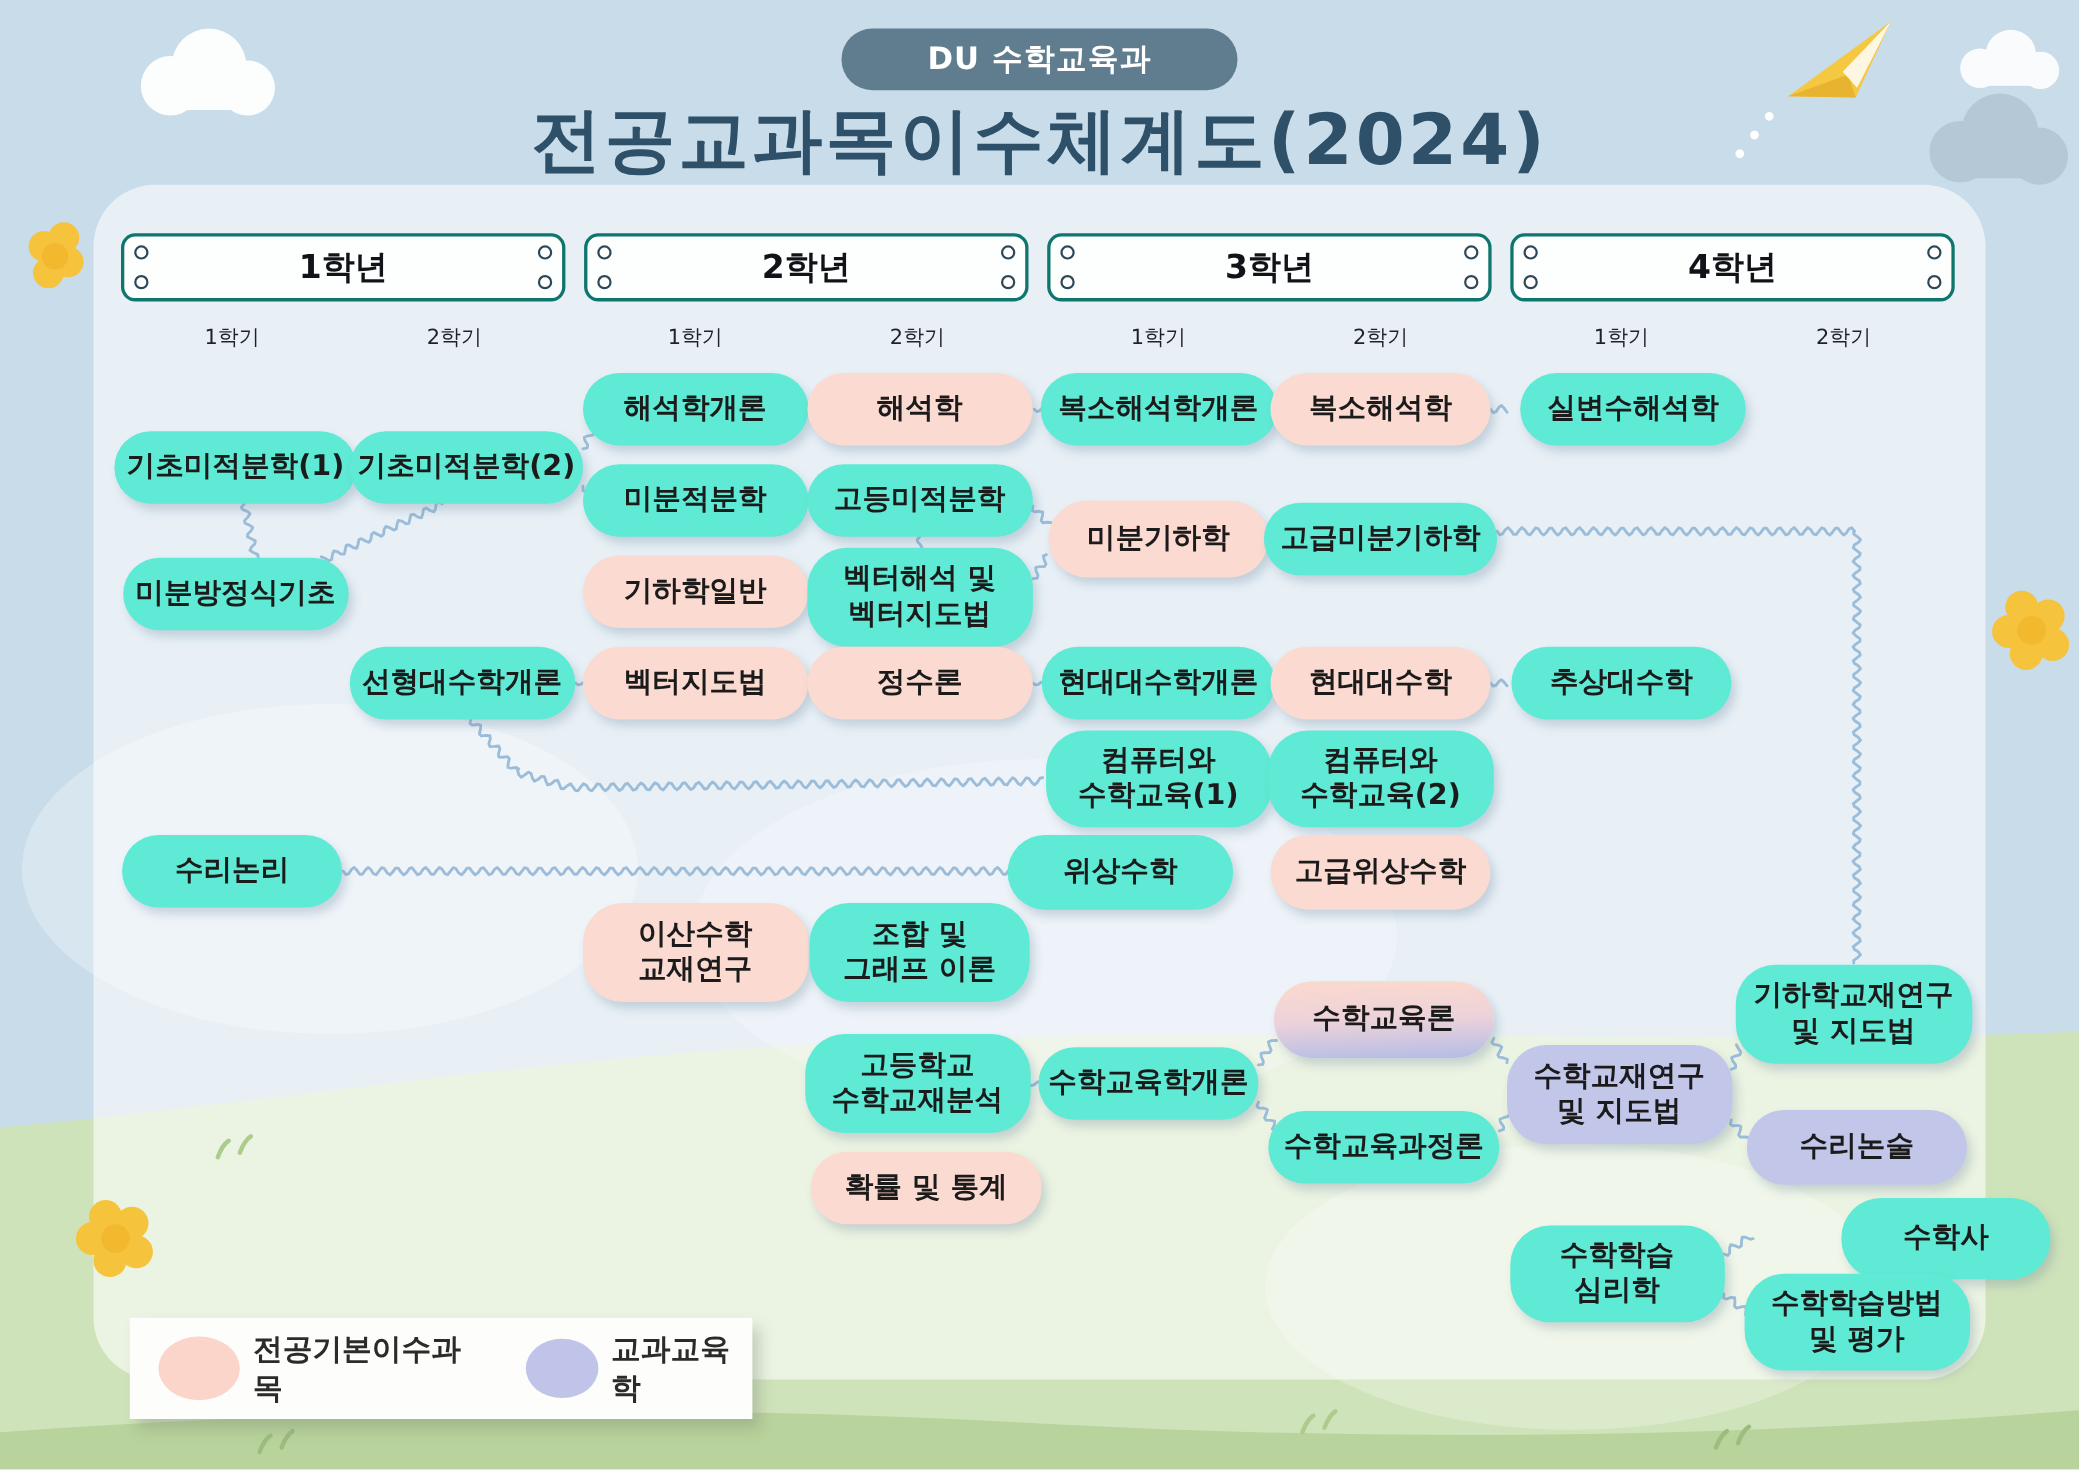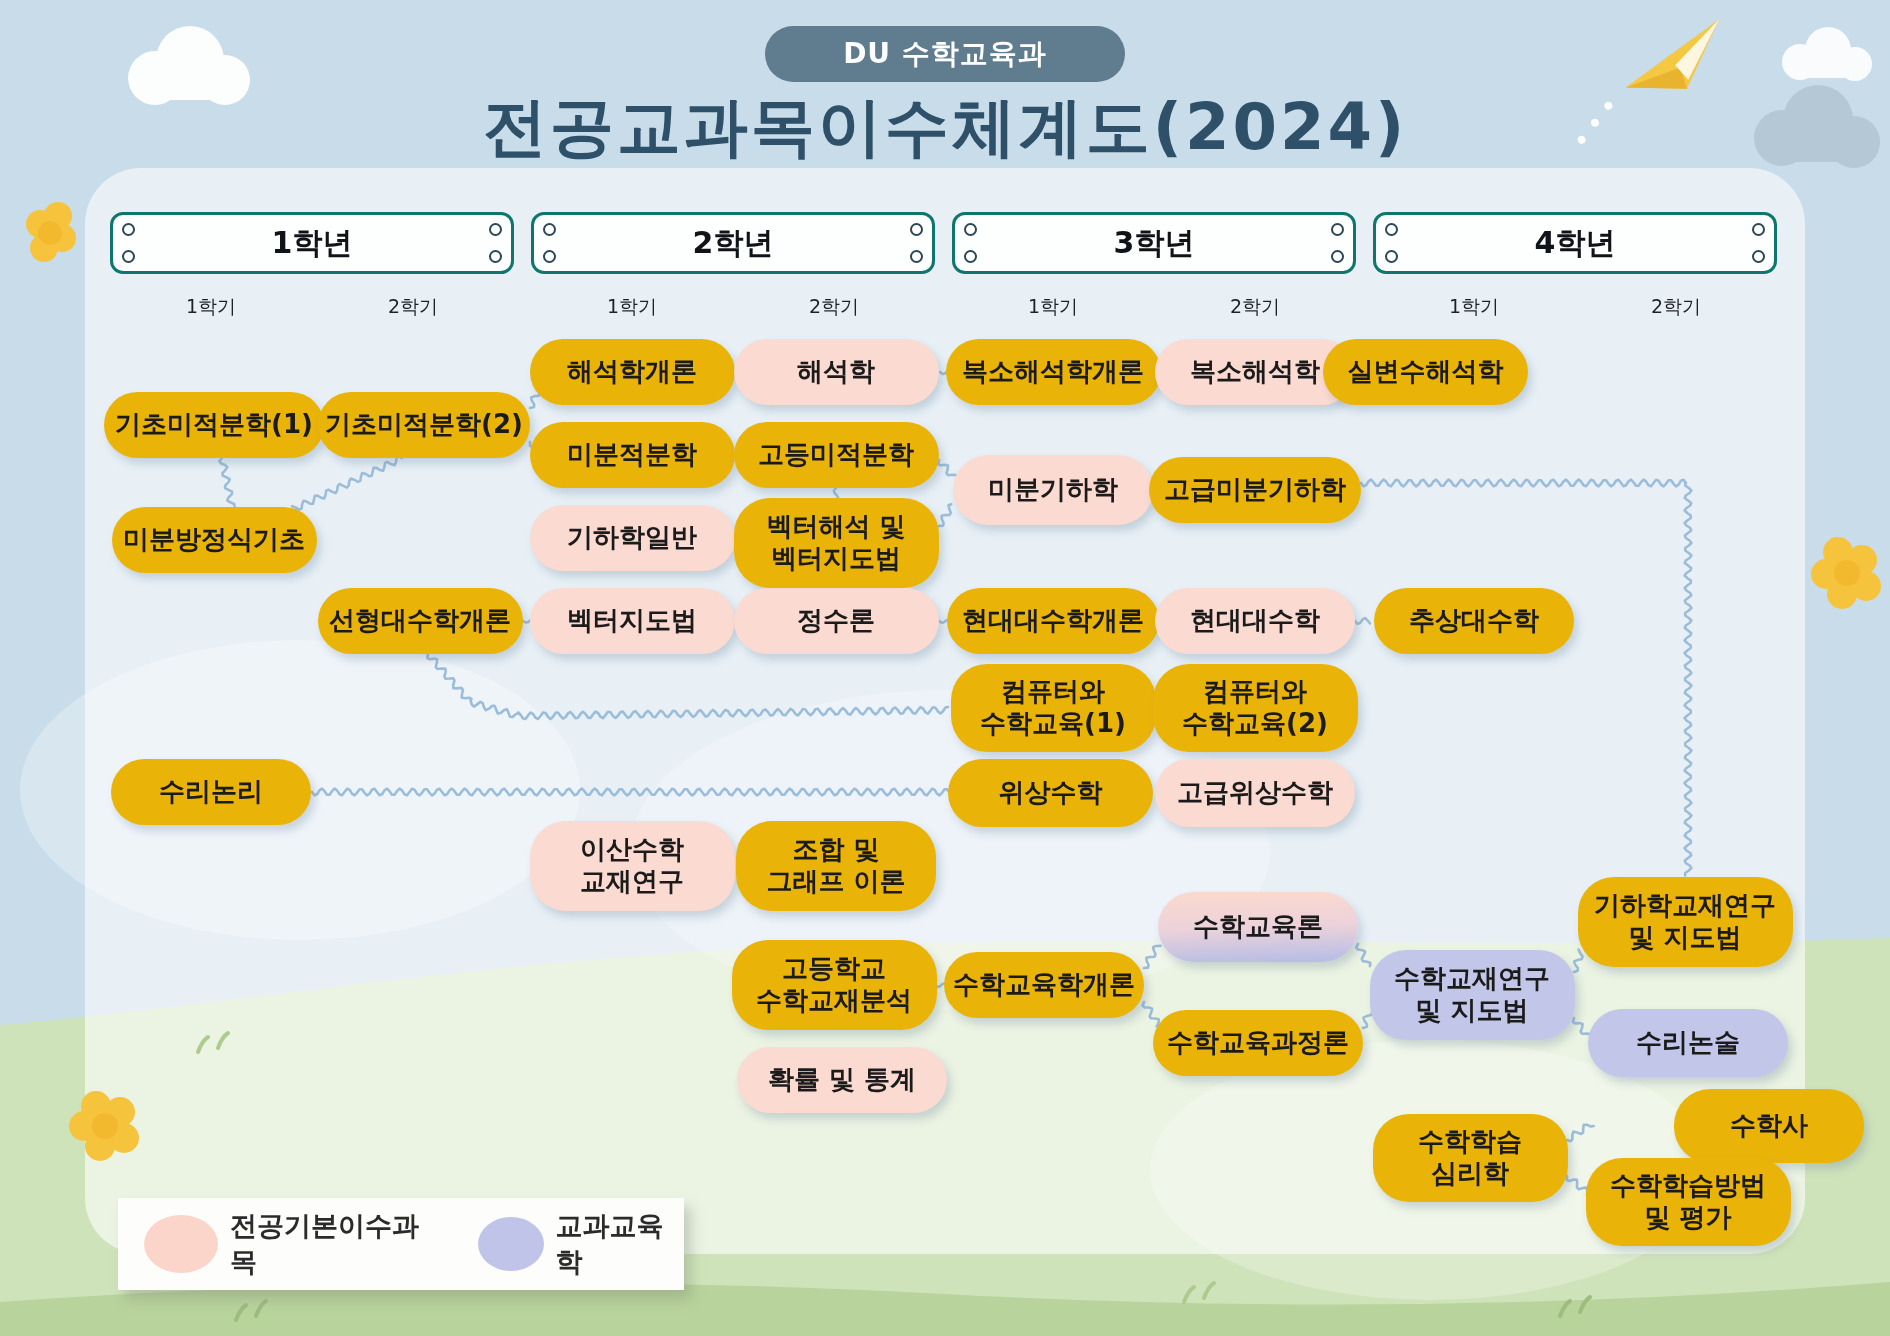--- a/index.html
+++ b/index.html
@@ -27,21 +27,21 @@
   .screw.tl{left:9px;top:8px;} .screw.tr{right:9px;top:8px;}
   .screw.bl{left:9px;bottom:8px;} .screw.br{right:9px;bottom:8px;}
 
   .sem-label{position:absolute;top:294px;width:120px;text-align:center;
              font-size:19px;font-weight:500;color:#1d2228;}
 
   
   .pill{position:absolute;display:flex;align-items:center;justify-content:center;text-align:center;
         border-radius:36px;font-size:26px;font-weight:600;color:#1b1b1b;line-height:1.22;
         white-space:pre-line;box-shadow:4px 6px 9px rgba(110,135,160,.30);box-sizing:border-box;}
-  .pill.blue{background:#eab308;}
+  .pill.blue{background:#5eead4;}
   .pill.pink{background:#fbdad1;}
   .pill.purple{background:#c2c7ea;}
   .pill.mixed{background:linear-gradient(178deg,#f9d8cf 8%,#ecd2da 50%,#b8bee5 96%);}
 
   
   #legend{position:absolute;left:118px;top:1198px;width:566px;height:92px;background:#fdfdfb;
           box-shadow:7px 9px 12px rgba(120,135,115,.35);display:flex;align-items:center;}
   .legend-swatch{border-radius:50%;flex:none;}
   .legend-swatch.pink{width:74px;height:58px;background:#fbd4ca;margin-left:26px;}
   .legend-swatch.purple{width:66px;height:54px;background:#bfc4e8;margin-left:42px;}
@@ -167,31 +167,31 @@
       <div class="pill blue" style="left: 736px; top: 821px; width: 200px; height: 90px;">조합 및
 그래프 이론</div>
       <div class="pill blue" style="left: 731.5px; top: 940px; width: 205px; height: 90px;">고등학교
 수학교재분석</div>
       <div class="pill pink" style="left: 737px; top: 1047px; width: 210px; height: 66px;">확률 및 통계</div>
       <div class="pill blue" style="left: 945.5px; top: 339px; width: 215px; height: 66px;">복소해석학개론</div>
       <div class="pill pink" style="left: 953px; top: 455px; width: 200px; height: 70px;">미분기하학</div>
       <div class="pill blue" style="left: 947px; top: 588px; width: 212px; height: 66px; text-align: right;">현대대수학개론</div>
       <div class="pill blue" style="left: 950.5px; top: 664px; width: 205px; height: 88px;">컴퓨터와
 수학교육(1)</div>
-      <div class="pill blue" style="left: 948px; top: 759px; width: 205px; height: 68px;">위상수학</div>
+      <div class="pill blue" style="left: 916px; top: 759px; width: 205px; height: 68px;">위상수학</div>
       <div class="pill blue" style="left: 944px; top: 952px; width: 200px; height: 66px;">수학교육학개론</div>
       <div class="pill pink" style="left: 1155px; top: 339px; width: 200px; height: 66px;">복소해석학</div>
       <div class="pill blue" style="left: 1149px; top: 457px; width: 212px; height: 66px;">고급미분기하학</div>
       <div class="pill pink" style="left: 1155px; top: 588px; width: 200px; height: 66px;">현대대수학</div>
       <div class="pill blue" style="left: 1152.5px; top: 664px; width: 205px; height: 88px;">컴퓨터와
 수학교육(2)</div>
       <div class="pill pink" style="left: 1155px; top: 759px; width: 200px; height: 68px;">고급위상수학</div>
       <div class="pill mixed" style="left: 1158px; top: 892px; width: 200px; height: 70px;">수학교육론</div>
       <div class="pill blue" style="left: 1153px; top: 1010px; width: 210px; height: 66px;">수학교육과정론</div>
-      <div class="pill blue" style="left: 1323px; top: 339px; width: 205px; height: 66px;">실변수해석학</div>
+      <div class="pill blue" style="left: 1382px; top: 339px; width: 205px; height: 66px;">실변수해석학</div>
       <div class="pill blue" style="left: 1374px; top: 588px; width: 200px; height: 66px;">추상대수학</div>
       <div class="pill purple" style="left: 1369.5px; top: 950px; width: 205px; height: 90px;">수학교재연구
 및 지도법</div>
       <div class="pill blue" style="left: 1372.5px; top: 1114px; width: 195px; height: 88px;">수학학습
 심리학</div>
       <div class="pill blue" style="left: 1577.5px; top: 877px; width: 215px; height: 90px;">기하학교재연구
 및 지도법</div>
       <div class="pill purple" style="left: 1588px; top: 1009px; width: 200px; height: 68px;">수리논술</div>
       <div class="pill blue" style="left: 1674px; top: 1089px; width: 190px; height: 74px; text-align: center;">수학사</div>
       <div class="pill blue" style="left: 1585.5px; top: 1158px; width: 205px; height: 88px;">수학학습방법

